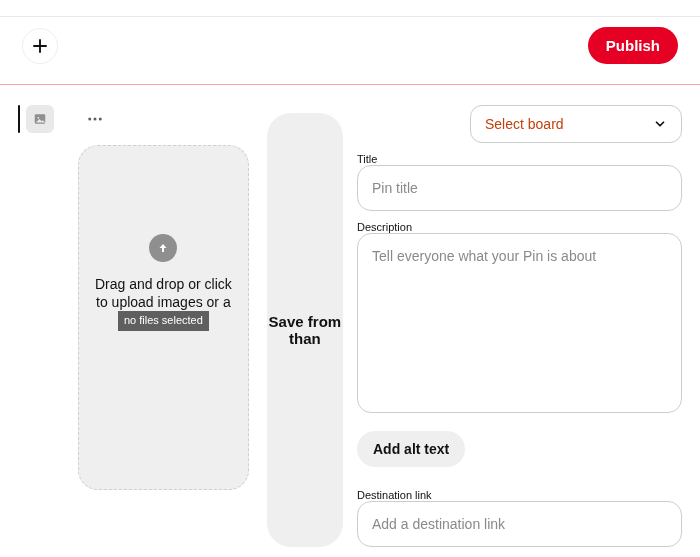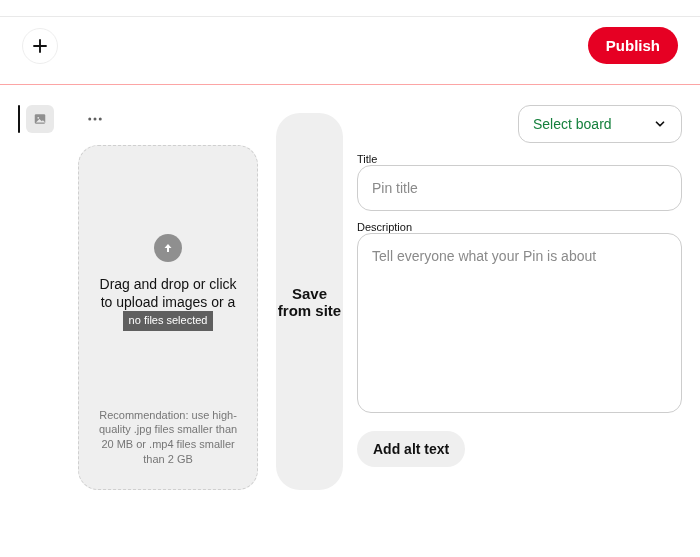--- a/index.html
+++ b/index.html
@@ -168,26 +168,26 @@
     margin-top: 8px;
   }
   .right-col {
     flex: 1;
     display: flex;
     flex-direction: column;
     gap: 10px;
   }
   .select-board {
     align-self: flex-end;
-    width: 164px;
+    width: 212px;
     border: 1px solid #cdcdcd;
     border-radius: 12px;
     padding: 10px 14px;
     font-size: 14px;
-    color: #15803d;
+    color: #c2410c;
     display: flex;
     align-items: center;
     justify-content: space-between;
     cursor: pointer;
     background: #fff;
   }
   .form-group {
     display: flex;
     flex-direction: column;
   }
@@ -269,25 +269,24 @@
       <div class="upload-circle">
         <svg viewBox="0 0 24 24" fill="#fff">
           <path d="M12 4 L19 12 L14 12 L14 20 L10 20 L10 12 L5 12 Z"></path>
         </svg>
       </div>
       <div class="drop-text">
         <span>Drag and drop or click to upload images or a</span>
         <span class="file-chip">no files selected</span>
       </div>
       <div class="drop-bottom">
-        <div class="recommend">Recommendation: use high-quality .jpg files smaller than 20 MB or .mp4 files smaller than 2 GB</div>
       </div>
     </div>
 
-    <button class="save-site-btn">Save from site</button>
+    <button class="save-site-btn">Save from than</button>
   </div>
 
   <div class="right-col">
 
     <div class="select-board">
       <span>Select board</span>
       <svg width="14" height="14" viewBox="0 0 24 24" fill="none" stroke="#111" stroke-width="3" stroke-linecap="round" stroke-linejoin="round">
         <polyline points="6 9 12 15 18 9"></polyline>
       </svg>
     </div>
@@ -299,16 +298,20 @@
 
     <div class="form-group">
       <span class="label">Description</span>
       <textarea class="textarea-input" placeholder="Tell everyone what your Pin is about" style=""></textarea>
     </div>
 
     <button class="alt-btn">Add alt text</button>
 
     <div class="spacer-small"></div>
 
+    <div class="form-group">
+      <span class="label">Destination link</span>
+      <input class="text-input" type="text" placeholder="Add a destination link" style="">
+    </div>
 
   </div>
 
 </div>
 
 </body></html>

